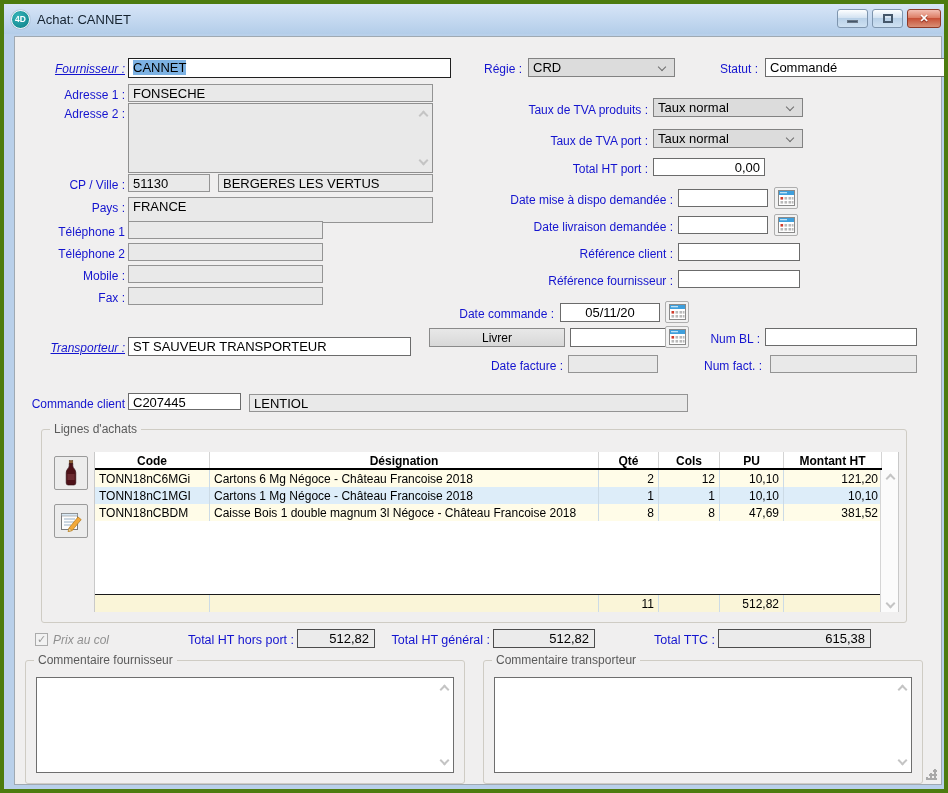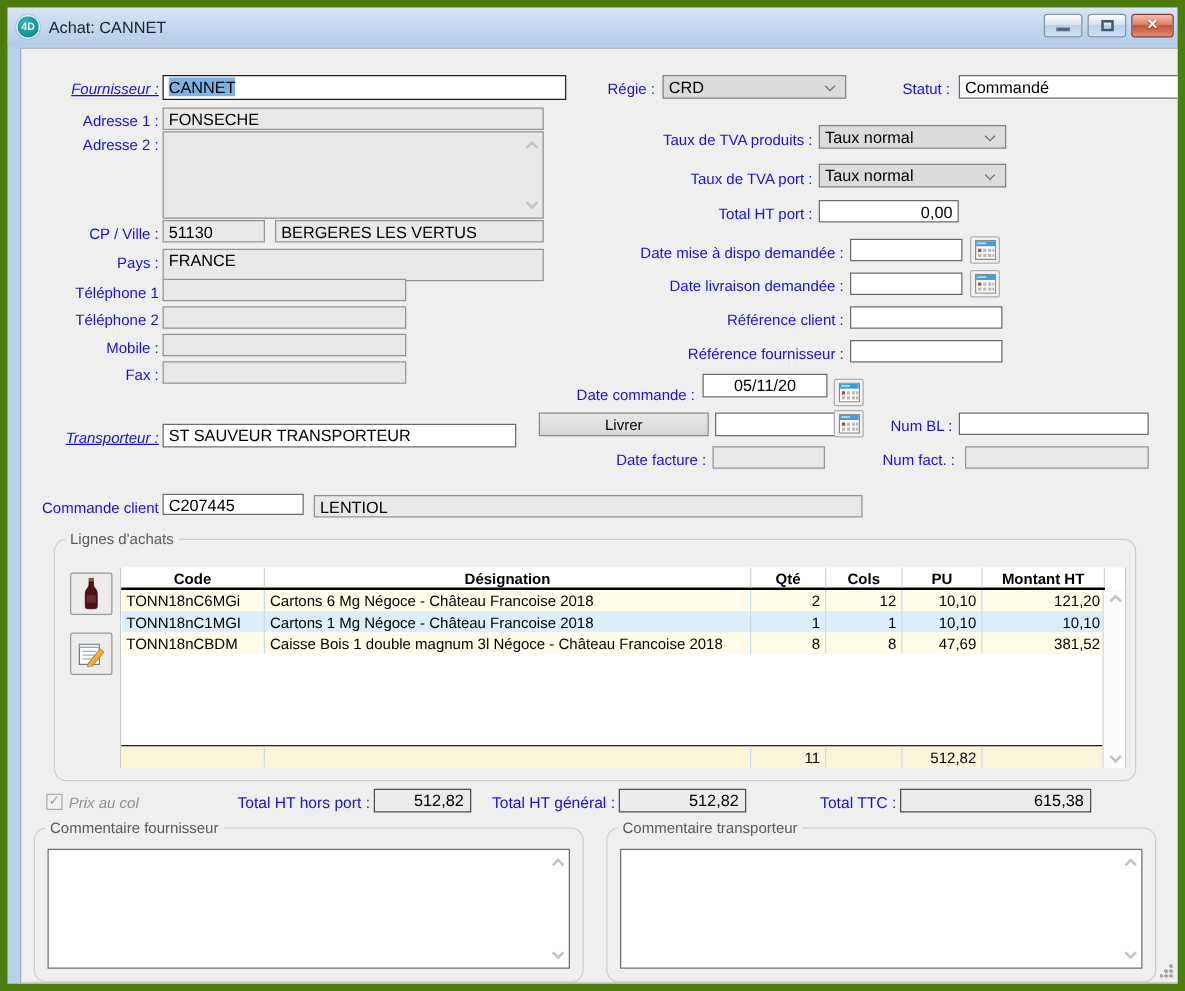--- a/index.html
+++ b/index.html
@@ -1,17 +1,17 @@
 <!DOCTYPE html>
 <html><head>
 <meta charset="utf-8">
 <style>
   * { box-sizing: border-box; margin: 0; padding: 0; }
   body { font-family: "Liberation Sans", sans-serif; background: #8aa6c0; }
-  .window { position: relative; width: 948px; height: 793px; background: #b9d0ea; border: 6px solid #4d7c0f; overflow: hidden; }
+  .window { position: relative; width: 948px; height: 793px; background: #b9d0ea; border: 4px solid #4d7c0f; overflow: hidden; }
 
   
   .titlebar { position: absolute; left:0; top:0; width:100%; height:30px;
     background: linear-gradient(#d7e5f7, #b3cde9); display:flex; align-items:center; }
   .app-icon { width:19px; height:19px; margin-left:7px; border-radius:50%;
     background: radial-gradient(circle at 35% 30%, #35b3b8, #0c7f86);
     border:1.5px solid #eef7f8; color:#fff; font-size:8.5px; font-weight:bold;
     display:flex; align-items:center; justify-content:center; box-shadow:0 0 1px #456; }
   .wtitle { margin-left:7px; font-size:13px; color:#15222f; }
   .winbtns { position:absolute; right:3px; top:5px; display:flex; gap:4px; }
@@ -51,21 +51,21 @@
   .calbtn { position:absolute; width:24px; height:22px; background:#f2f2f2;
     border:1px solid #aeaeae; border-radius:2px; cursor:pointer; padding:2px 3px; }
 
   .area { position:absolute; border:1px solid #8f8f8f; background:#e9e9e9; }
   .area.white { background:#fff; border-color:#6e6e6e; }
   .sc-up, .sc-dn { position:absolute; right:5px; width:7px; height:7px;
     border-left:2px solid #c4c4c4; border-top:2px solid #c4c4c4; }
   .sc-up { top:8px; transform:rotate(45deg); }
   .sc-dn { bottom:8px; transform:rotate(-135deg); }
 
-  .groupbox { position:absolute; border:1px solid #cfccc4; border-radius:10px; }
+  .groupbox { position:absolute; border:1px solid #cfccc4; border-radius:3px; }
   .grouplabel { position:absolute; top:-8px; left:8px; background:#f0efef; padding:0 4px;
     font-size:12px; color:#5a5a5a; }
 
   
   .iconbtn { position:absolute; width:34px; height:34px; background:#ececec;
     border:1px solid #9a9a9a; border-radius:2px; display:flex; align-items:center; justify-content:center; cursor:pointer; }
 
   .table { position:absolute; left:52px; top:22px; width:805px; height:160px; background:#fff;
     border-left:1px solid #c9c9c9; border-right:1px solid #c9c9c9; font-size:12px; }
   .thead { position:absolute; left:0; top:0; width:787px; height:18px; background:#fff;
@@ -224,21 +224,21 @@
         </svg>
     </button>
 
     <div class="lbl" style="left:420px;top:210px;width:238px">Référence client :</div>
     <div class="fld white" style="left:663px;top:206px;width:122px;height:18px"></div>
 
     <div class="lbl" style="left:420px;top:237px;width:238px">Référence fournisseur :</div>
     <div class="fld white" style="left:663px;top:233px;width:122px;height:18px"></div>
 
     <div class="lbl" style="left:330px;top:270px;width:209px">Date commande :</div>
-    <div class="fld white center" style="left:545px;top:260px;width:100px;height:19px">05/11/20</div>
+    <div class="fld white center" style="left:545px;top:266px;width:100px;height:19px">05/11/20</div>
     <button class="calbtn" style="left:650px;top:264px">
       <svg width="17" height="16" viewBox="0 0 17 16">
           <rect x="0.5" y="0.5" width="16" height="15" fill="#fff" stroke="#8a8a8a"></rect>
           <rect x="1" y="1" width="15" height="4" fill="#3f9fdc"></rect>
           <rect x="2" y="2" width="7" height="1.3" fill="#bfe2f5"></rect>
           <rect x="2.5" y="7" width="2.6" height="2.6" fill="#d03a2a"></rect>
           <rect x="6.5" y="7" width="2.6" height="2.6" fill="#b9b9b9"></rect>
           <rect x="10.5" y="7" width="2.6" height="2.6" fill="#b9b9b9"></rect>
           <rect x="2.5" y="11" width="2.6" height="2.6" fill="#b9b9b9"></rect>
           <rect x="6.5" y="11" width="2.6" height="2.6" fill="#b9b9b9"></rect>

